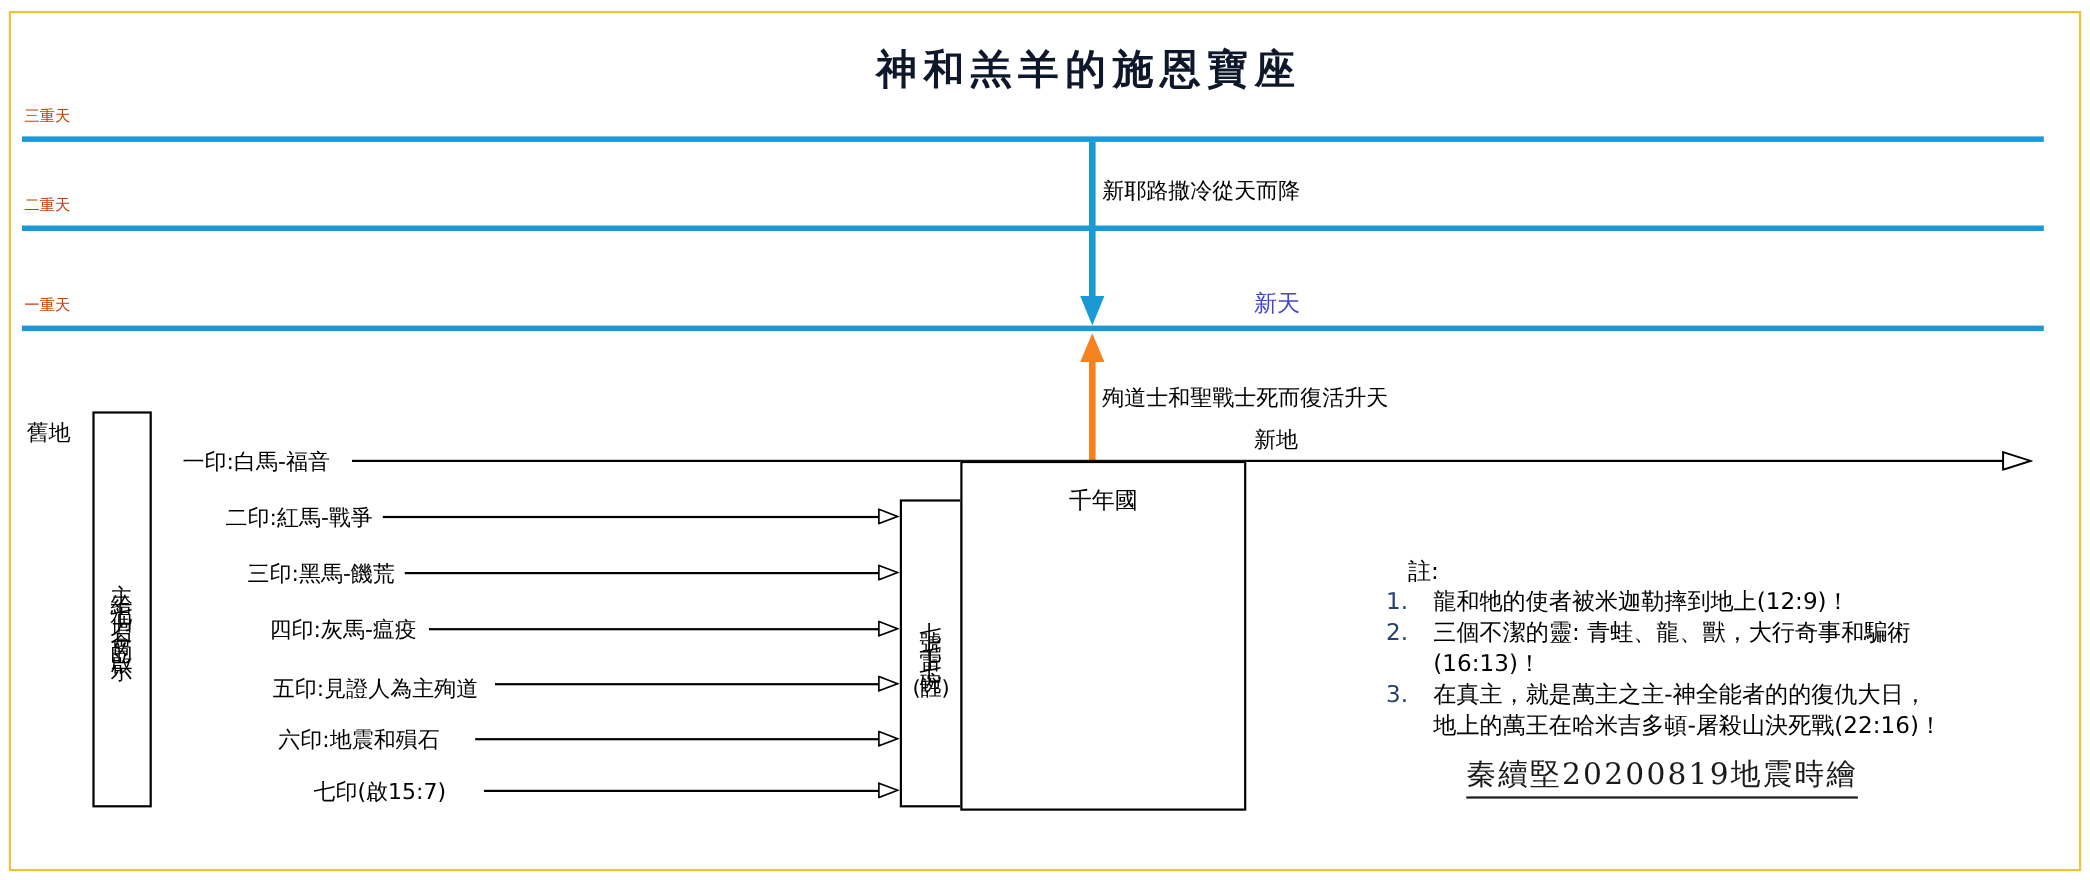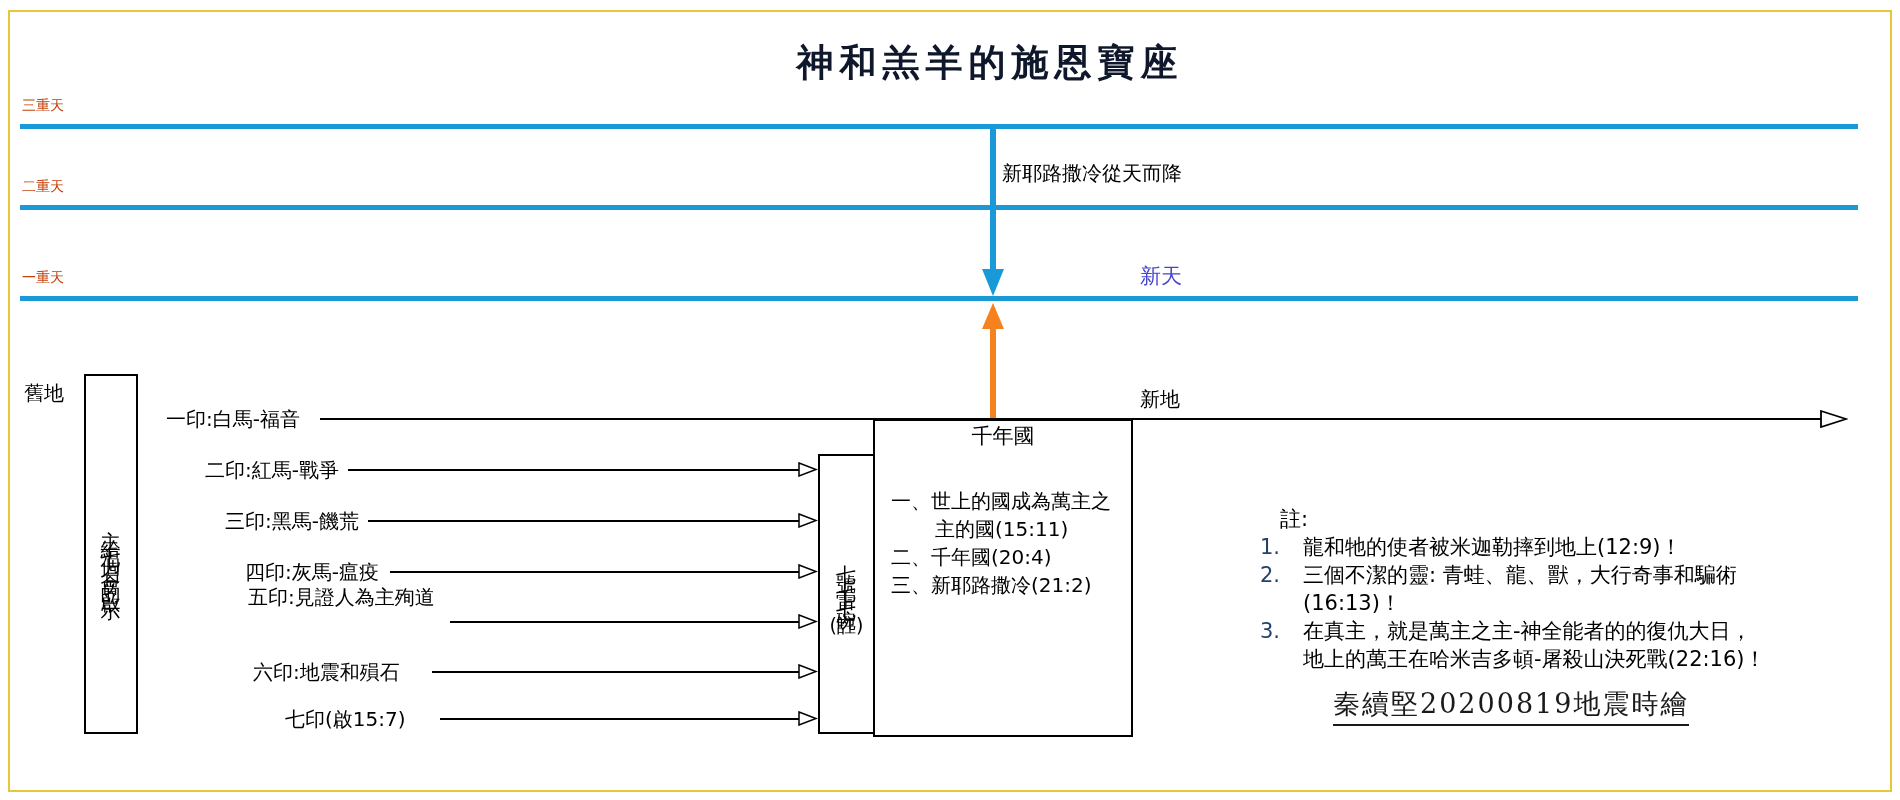--- a/index.html
+++ b/index.html
@@ -33,21 +33,21 @@
   .timeline{position:absolute;height:2px;background:#000;}
   .seal-label{position:absolute;font-size:20px;white-space:nowrap;line-height:26px;}
   .seal-line{position:absolute;height:2px;background:#000;}
   .open-arrow{position:absolute;}
   .box{position:absolute;border:2px solid #000;background:#fff;box-sizing:border-box;}
   .vtext{
     writing-mode:vertical-rl;text-orientation:upright;
     font-size:20px;letter-spacing:9px;color:#000;line-height:1;
   }
   .flexcenter{display:flex;align-items:center;justify-content:center;flex-direction:column;}
-  .mk-title{text-align:center;font-size:21px;margin-top:1px;}
+  .mk-title{text-align:center;font-size:21px;margin-top:20px;}
   .mk-list{position:absolute;left:16px;top:66px;font-size:20px;line-height:28px;white-space:nowrap;}
   .mk-line{height:28px;}
   .mk-indent{padding-left:44px;}
   .notes{position:absolute;left:1260px;top:505px;font-size:21px;line-height:28px;}
   .note-heading{position:absolute;left:20px;top:0;}
   .note-row{position:absolute;white-space:nowrap;}
   .note-num{position:absolute;left:0;width:38px;color:#24416B;}
   .note-text{position:absolute;left:43px;text-align:right;}
   .signature{
     position:absolute;left:1333px;top:686px;
@@ -71,20 +71,21 @@
   <div class="hlabel" style="top:269px">一重天</div>
   <div class="hline" style="top:296px"></div>
 
   <div class="vblue" style="left:990px;top:129px;width:6px;height:141px"></div>
   <div class="arrow-down-blue" style="left:982px;top:269px"></div>
   <div class="black-note" style="left:1002px;top:160px">新耶路撒冷從天而降</div>
   <div class="violet-note" style="left:1140px;top:262px">新天</div>
 
   <div class="arrow-up-orange" style="left:982px;top:303px"></div>
   <div class="vorange" style="left:990px;top:329px;width:6px;height:90px"></div>
+  <div class="black-note" style="left:1002px;top:348px">殉道士和聖戰士死而復活升天</div>
 
   <div class="black-note" style="left:24px;top:380px">舊地</div>
   <div class="black-note" style="left:1140px;top:386px">新地</div>
 
   <div class="seal-label" style="left:166px;top:406px">一印:白馬-福音</div>
   <div class="timeline" style="left:320px;top:418px;width:1504px"></div>
   <svg class="open-arrow" style="left:1820px;top:410px" width="28" height="18">
     <polygon points="1,1 26,9 1,17" fill="#ffffff" stroke="#000000" stroke-width="1.8"></polygon>
   </svg>
 
@@ -103,21 +104,21 @@
   <svg class="open-arrow" style="left:798px;top:513px" width="20" height="15">
       <polygon points="1,1 18,7.5 1,14" fill="#fff" stroke="#000" stroke-width="1.5"></polygon>
     </svg>
 
   <div class="seal-label" style="left:245px;top:559px">四印:灰馬-瘟疫</div>
   <div class="seal-line" style="left:390px;top:571px;width:409px"></div>
   <svg class="open-arrow" style="left:798px;top:564px" width="20" height="15">
       <polygon points="1,1 18,7.5 1,14" fill="#fff" stroke="#000" stroke-width="1.5"></polygon>
     </svg>
 
-  <div class="seal-label" style="left:248px;top:584px">五印:見證人為主殉道</div>
+  <div class="seal-label" style="left:248px;top:613px">五印:見證人為主殉道</div>
   <div class="seal-line" style="left:450px;top:621px;width:349px"></div>
   <svg class="open-arrow" style="left:798px;top:614px" width="20" height="15">
       <polygon points="1,1 18,7.5 1,14" fill="#fff" stroke="#000" stroke-width="1.5"></polygon>
     </svg>
 
   <div class="seal-label" style="left:253px;top:659px">六印:地震和殞石</div>
   <div class="seal-line" style="left:432px;top:671px;width:367px"></div>
   <svg class="open-arrow" style="left:798px;top:664px" width="20" height="15">
       <polygon points="1,1 18,7.5 1,14" fill="#fff" stroke="#000" stroke-width="1.5"></polygon>
     </svg>
@@ -128,26 +129,20 @@
       <polygon points="1,1 18,7.5 1,14" fill="#fff" stroke="#000" stroke-width="1.5"></polygon>
     </svg>
 
   <div class="box flexcenter" style="left:818px;top:454px;width:57px;height:280px">
     <span class="vtext">七號七雷七碗</span>
     <span style="font-size:19px;margin-top:10px">(註)</span>
   </div>
 
   <div class="box" style="left:873px;top:419px;width:260px;height:318px">
     <div class="mk-title">千年國</div>
-    <div class="mk-list">
-      <div class="mk-line">一、世上的國成為萬主之</div>
-      <div class="mk-line mk-indent">主的國(15:11)</div>
-      <div class="mk-line">二、千年國(20:4)</div>
-      <div class="mk-line">三、新耶路撒冷(21:2)</div>
-    </div>
   </div>
 
   <div class="notes">
     <div class="note-heading">註:</div>
     <div class="note-row" style="top:28px">
       <span class="note-num">1.</span>
       <span class="note-text">龍和牠的使者被米迦勒摔到地上(12:9)！</span>
     </div>
     <div class="note-row" style="top:56px">
       <span class="note-num">2.</span>

